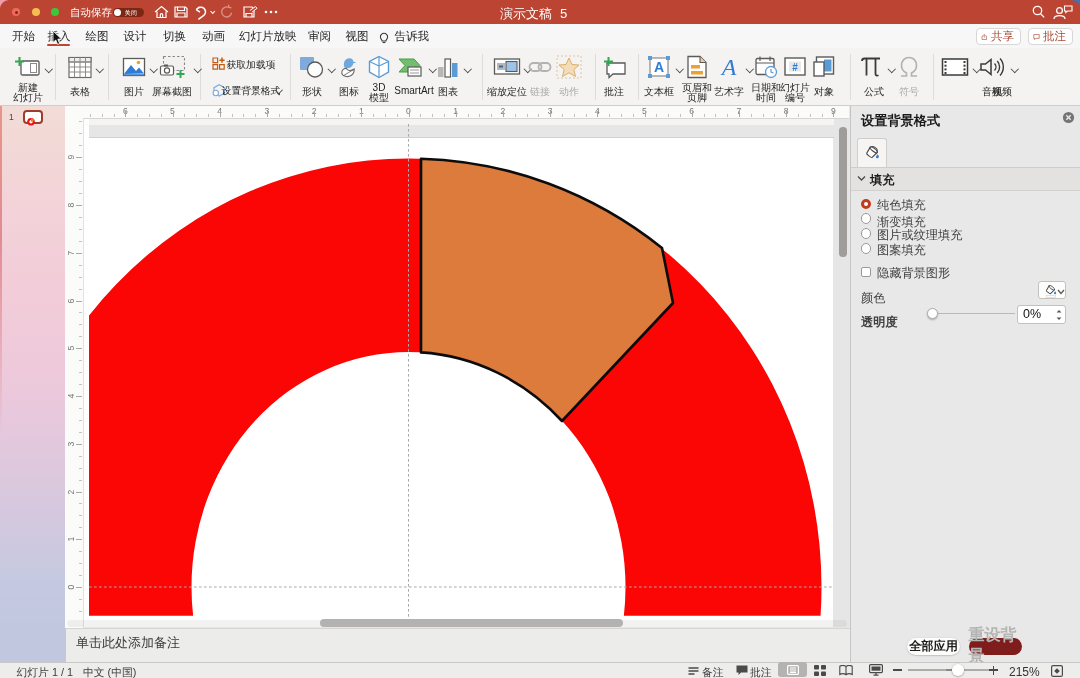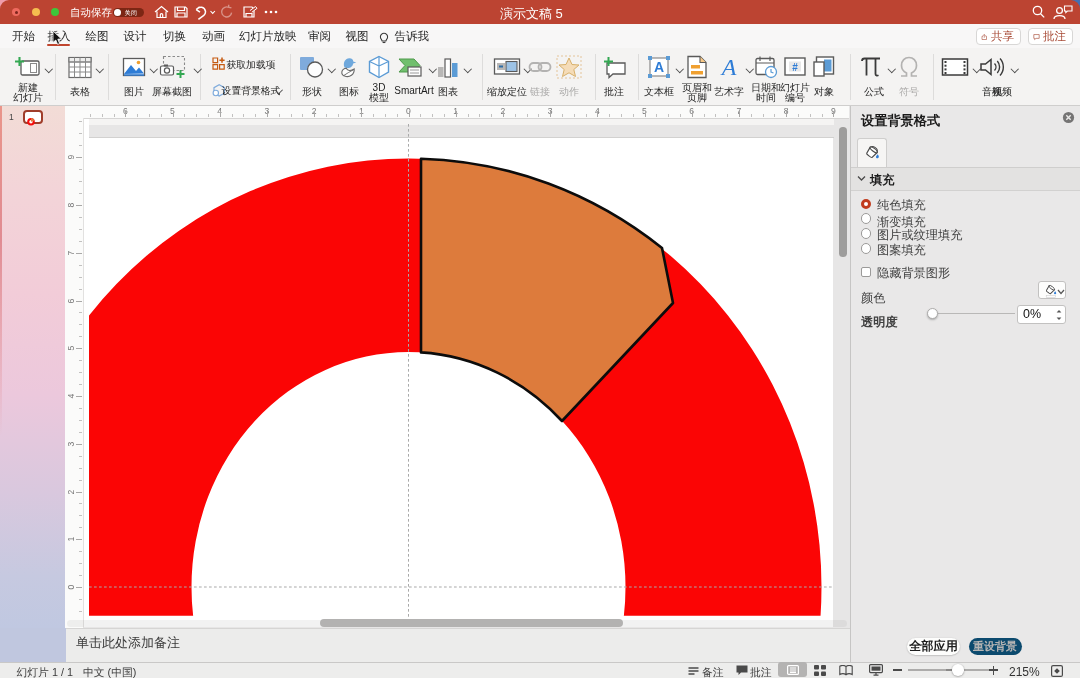--- a/index.html
+++ b/index.html
@@ -5,21 +5,21 @@
   html,body{margin:0;padding:0;}
   body{width:1080px;height:678px;position:relative;overflow:hidden;
        font-family:"Liberation Sans",sans-serif;background:#fff;}
   .abs{position:absolute;}
   
   #corner{position:absolute;left:0;top:0;width:1080px;height:14px;
     background:linear-gradient(90deg,#ef9cab,#d8736a 30%,#c95f51 96%,#4470b2 99.3%);}
   #titlebar{position:absolute;left:0;top:0;width:1080px;height:24px;
     background:#bc4432;border-radius:9px 9px 0 0;}
   .tl{position:absolute;top:8px;width:8px;height:8px;border-radius:50%;}
-  #titlebar .t-txt{position:absolute;top:5px;color:#fff;font-size:11px;}
+  #titlebar .t-txt{position:absolute;top:5px;color:#fff;font-size:11px;font-family:Liberation Mono, monospace;}
   .toggle{position:absolute;left:113px;top:7.5px;width:31px;height:9px;background:#7c2614;
     border-radius:4.5px;}
   .toggle .knob{position:absolute;left:1px;top:1px;width:7px;height:7px;background:#fff;border-radius:50%;}
   .toggle .lab{position:absolute;left:11.5px;top:1.5px;font-size:6.2px;color:#fff;}
   .ticon{position:absolute;top:4px;}
   
   #menubar{position:absolute;left:0;top:24px;width:1080px;height:24px;background:#f8f7f7;}
   .mtab{position:absolute;top:4.5px;font-size:11.5px;color:#1f1f1f;white-space:nowrap;}
   #ins-underline{position:absolute;left:46.5px;top:19.5px;width:23px;height:2.2px;background:#c0452e;border-radius:1px;}
   .topbtn{position:absolute;top:4px;height:15px;white-space:nowrap;box-sizing:content-box;background:#fff;border:1px solid #d8d7d6;border-radius:4px;
@@ -545,22 +545,22 @@
 border-radius:50%;box-sizing:border-box;box-shadow:0 1px 2px rgba(0,0,0,0.25);"></div>
 <div style="position:absolute;left:166px;top:198.5px;width:49px;height:19px;background:#fff;border:1px solid #c2c1c0;border-radius:3px;box-sizing:border-box;"></div>
 <div style="position:absolute;left:172px;top:201px;font-size:12.5px;color:#111;">0%</div>
 <svg style="position:absolute;left:204px;top:201.5px;" width="8" height="14" viewBox="0 0 8 14">
 <path d="M1.6 4.4 L4 1.9 L6.4 4.4 Z" fill="#555"></path>
         <path d="M1.6 9.6 L4 12.1 L6.4 9.6 Z" fill="#555"></path>
       </svg>
 <div style="position:absolute;left:56px;top:531.5px;width:53px;height:17px;background:#fdfdfc;border-radius:8.5px;
 box-shadow:0 0.5px 1.5px rgba(0,0,0,0.28);font-size:12.2px;font-weight:bold;color:#1d1d1d;
 display:flex;align-items:center;justify-content:center;">全部应用</div>
-<div style="position:absolute;left:117.5px;top:531.5px;width:53px;height:17px;background:#0c4a6e;border-radius:8.5px;
-font-size:11px;font-weight:bold;color:#b5b4b3;display:flex;align-items:center;justify-content:center;">重设背景</div>
+<div style="position:absolute;left:117.5px;top:531.5px;width:53px;height:17px;background:#7f1d1d;border-radius:8.5px;
+font-size:16px;font-weight:bold;color:#b5b4b3;display:flex;align-items:center;justify-content:center;">重设背景</div>
 </div>
 </div>
 <div id="sidebase"></div>
 <div id="notes">
     <div class="ph">单击此处添加备注</div>
   </div>
 <div id="statusbar">
   <div class="st" style="left:16.5px;">幻灯片 1 / 1</div>
   <div class="st" style="left:83px;">中文 (中国)</div>
 </div>

